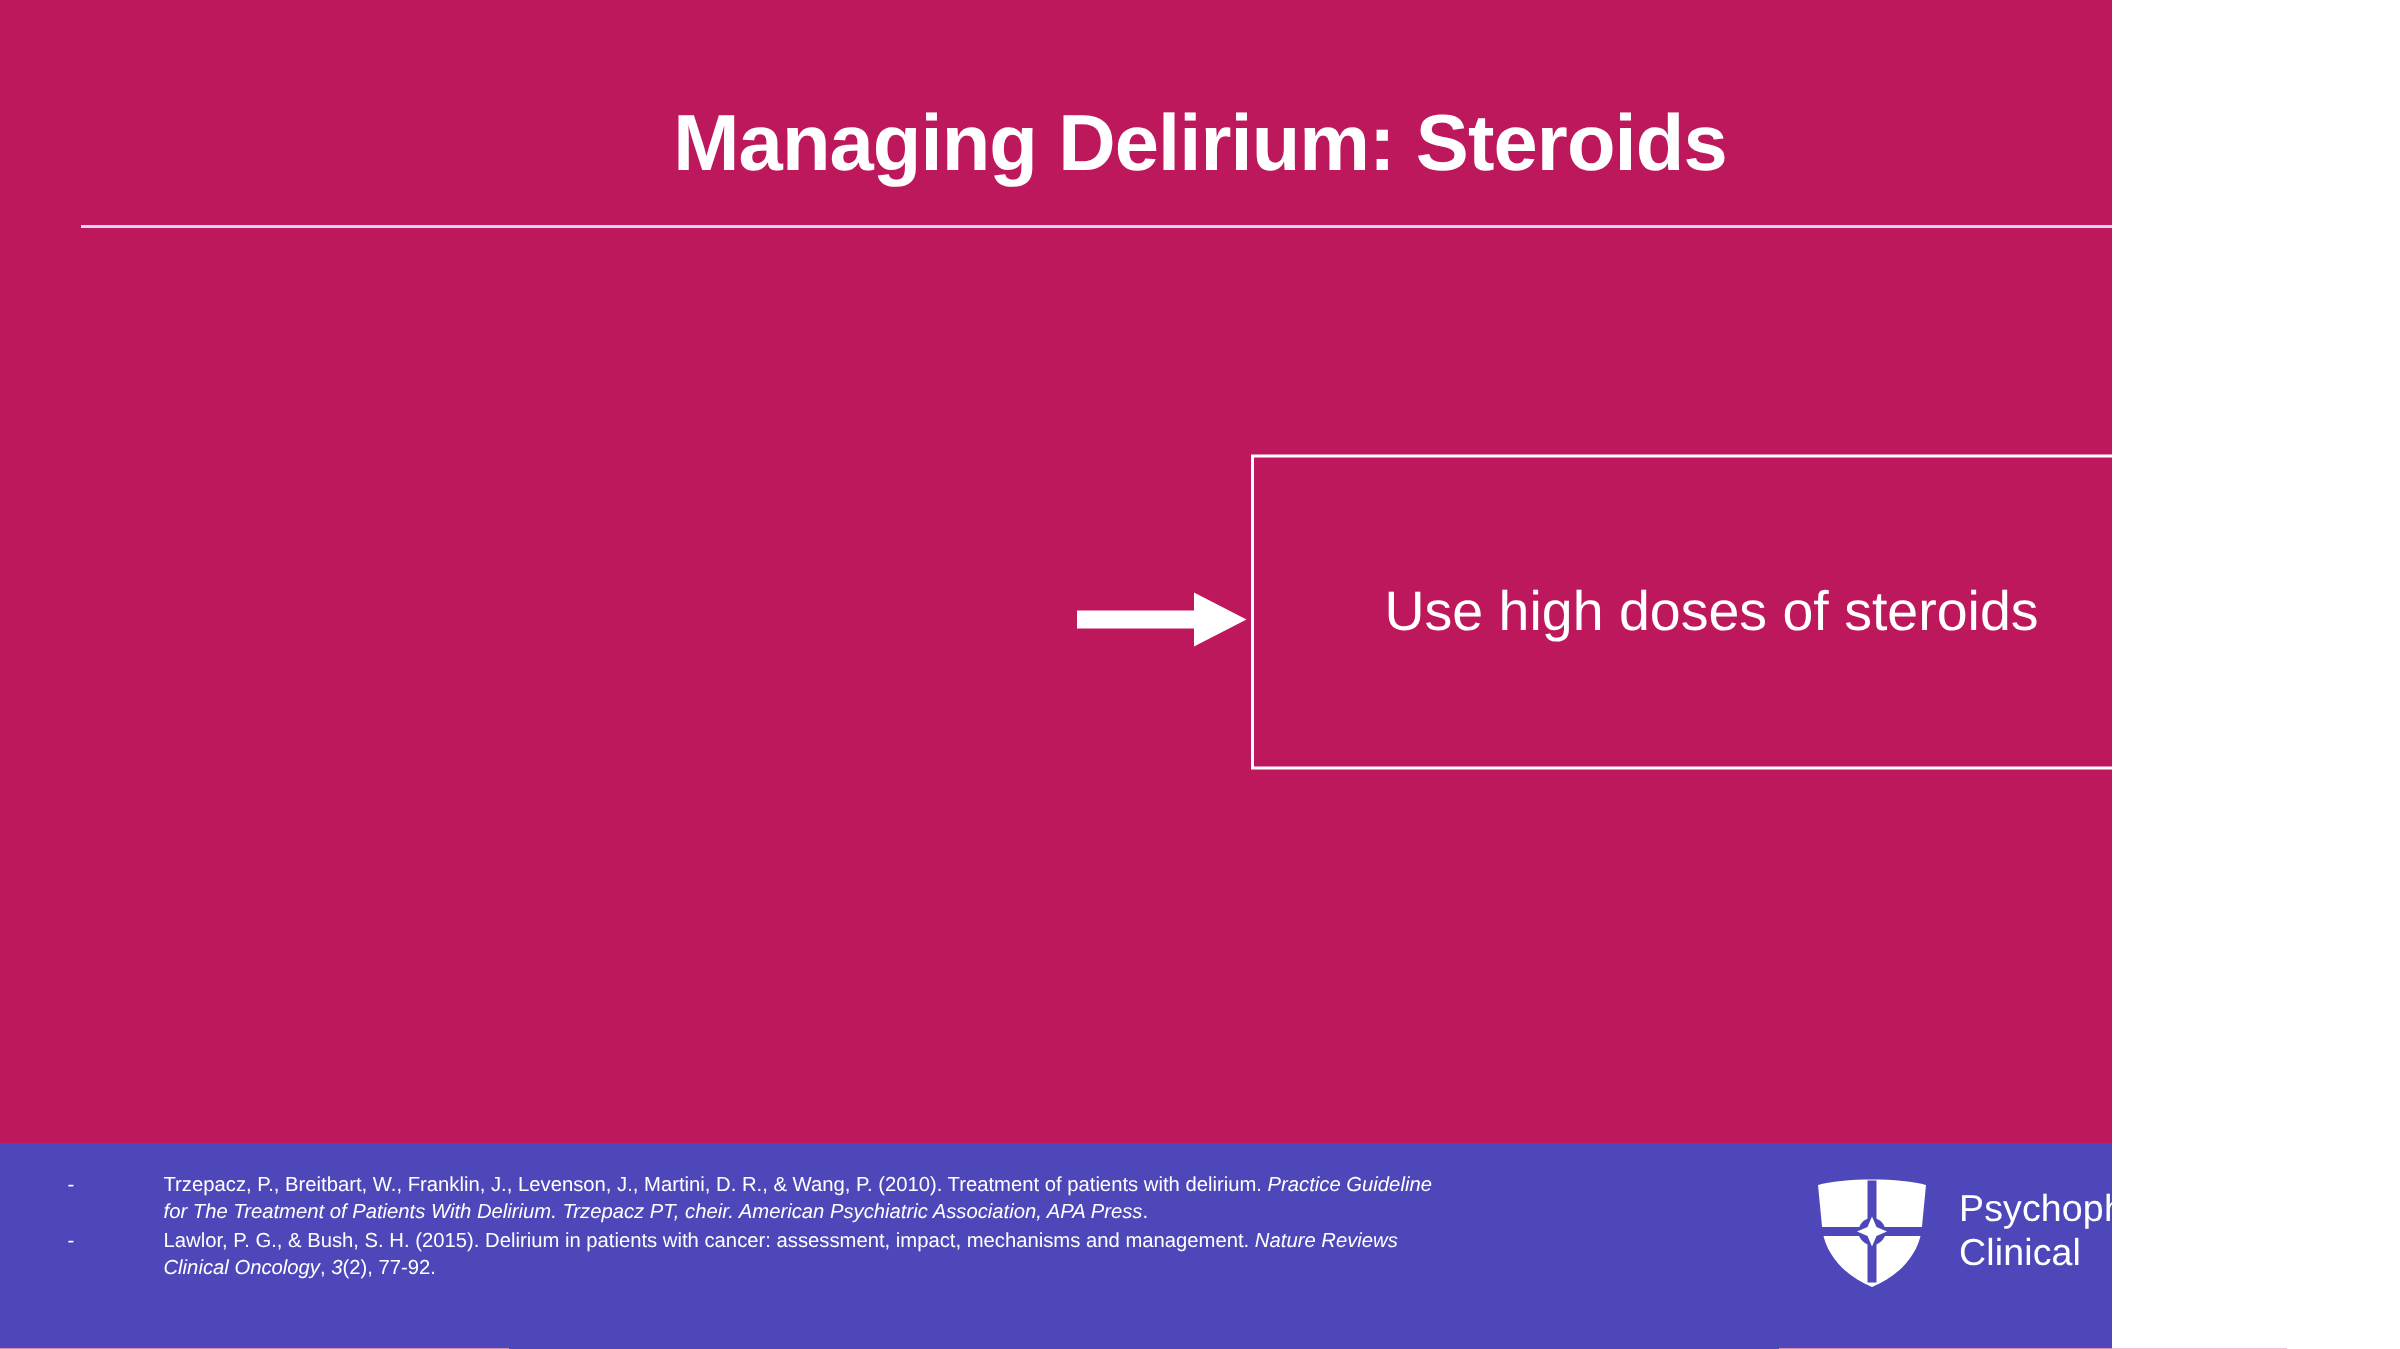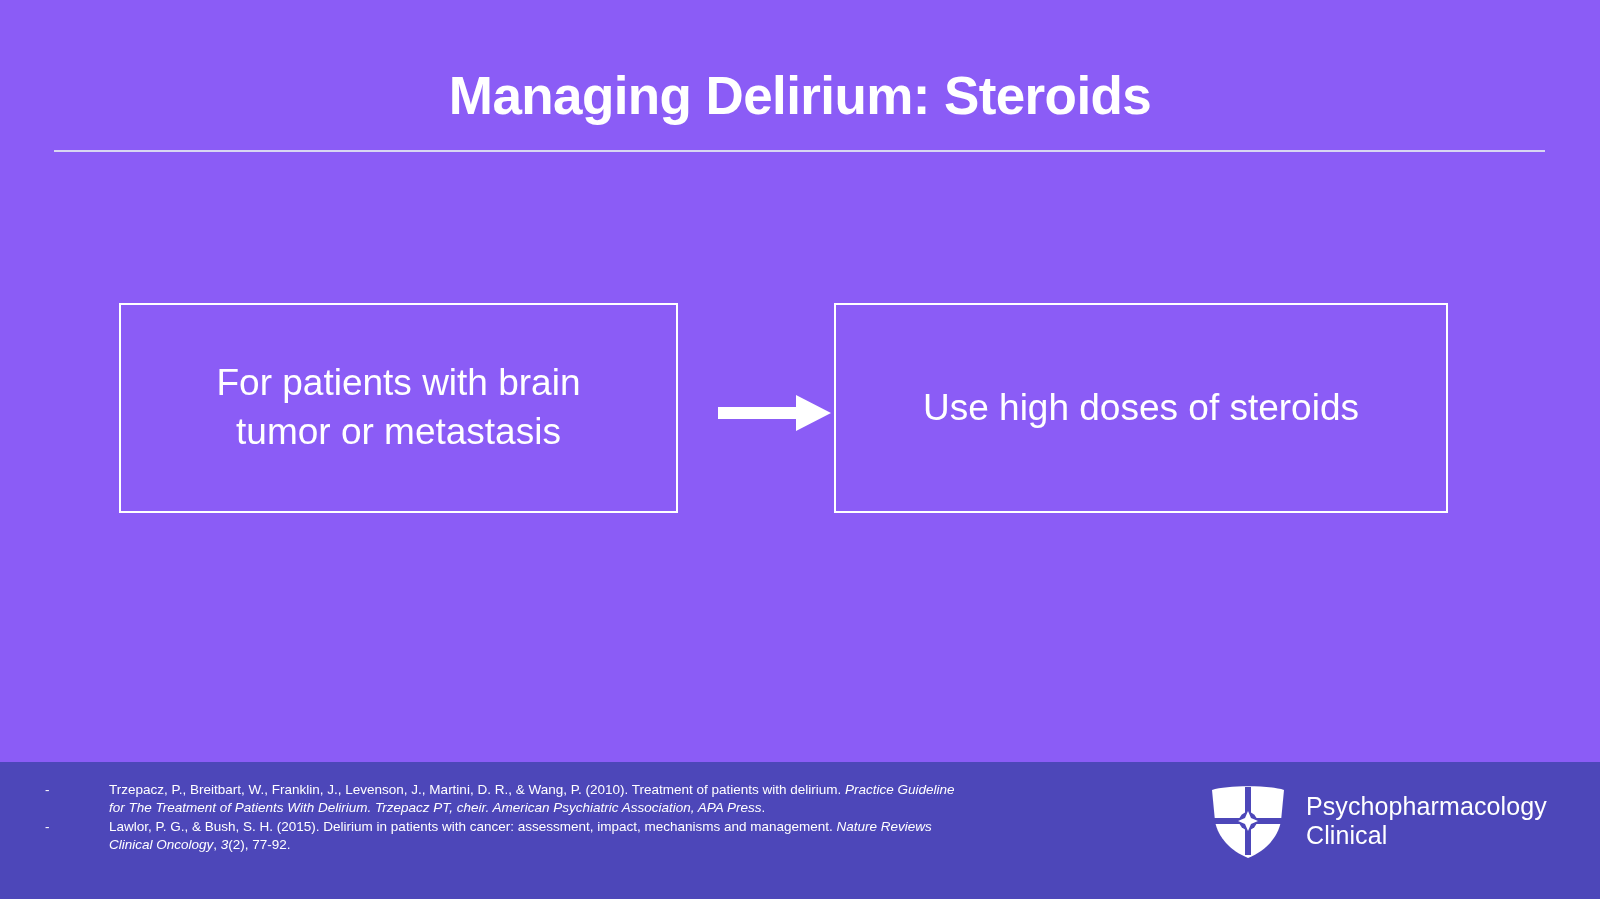--- a/index.html
+++ b/index.html
@@ -2,24 +2,24 @@
 <html><head>
 <meta charset="utf-8">
 <style>
   html, body {
     margin: 0;
     padding: 0;
     background: #ffffff;
   }
   #slide {
     position: relative;
-    width: 1600px;
+    width: 1408px;
     height: 899px;
     overflow: hidden;
-    background: #8b5cf6;
+    background: #be185d;
     font-family: "Liberation Sans", sans-serif;
     -webkit-font-smoothing: antialiased;
   }
 
   
   #slide-title {
     position: absolute;
     left: 0;
     top: 68px;
     width: 1600px;
@@ -142,26 +142,20 @@
   }
 </style>
 </head>
 <body>
 
 <div id="slide">
 
   <div id="slide-title">Managing Delirium: Steroids</div>
   <div id="title-rule"></div>
 
-  <div class="flow-box" id="box-left">
-    <div>
-      <span class="flow-box-text">For patients with brain</span>
-      <span class="flow-box-text">tumor or metastasis</span>
-    </div>
-  </div>
 
   <svg id="flow-arrow" viewBox="0 0 114 42" xmlns="http://www.w3.org/2000/svg">
     <path d="M0 15 H78 V3 L113 21 L78 39 V27 H0 Z" fill="#ffffff"></path>
   </svg>
 
   <div class="flow-box" id="box-right">
     <div>
       <span class="flow-box-text">Use high doses of steroids</span>
     </div>
   </div>

